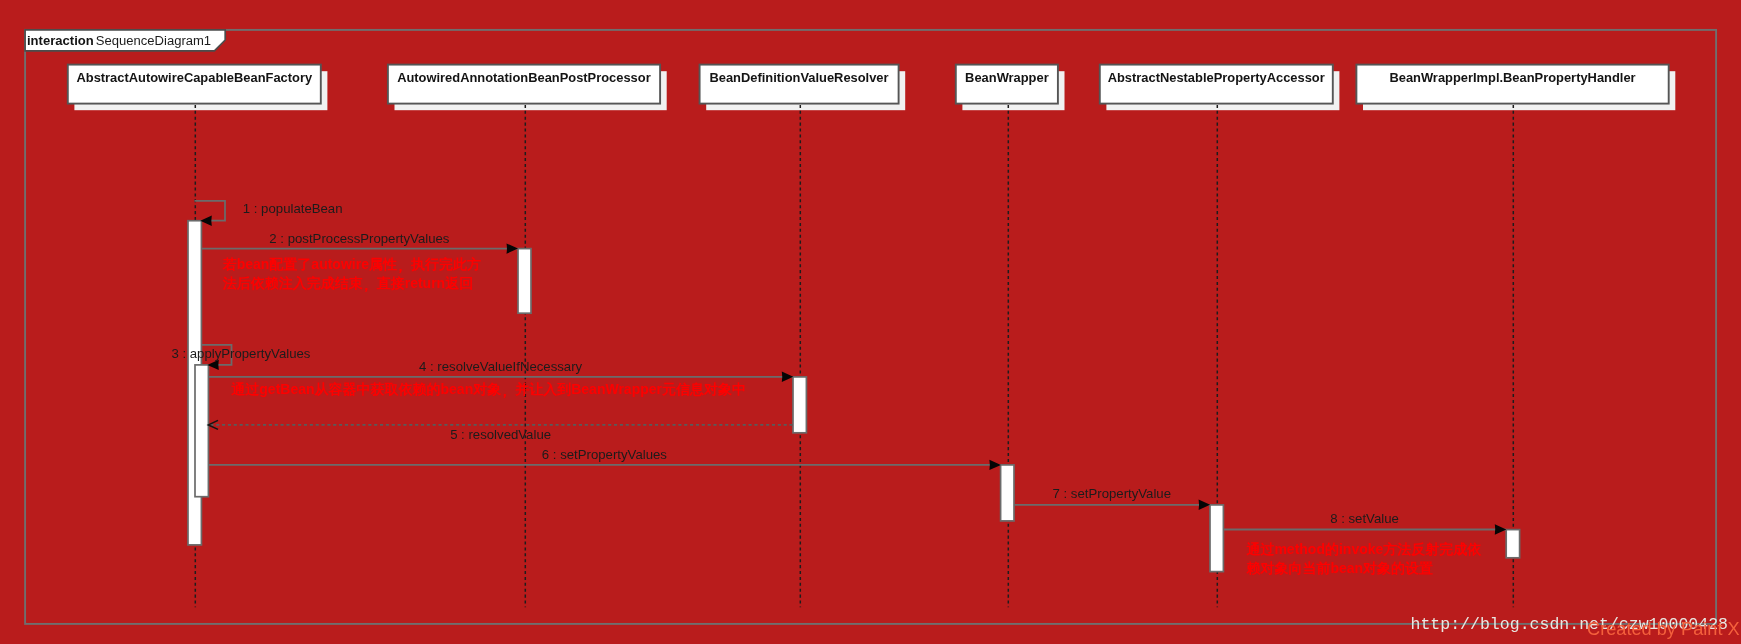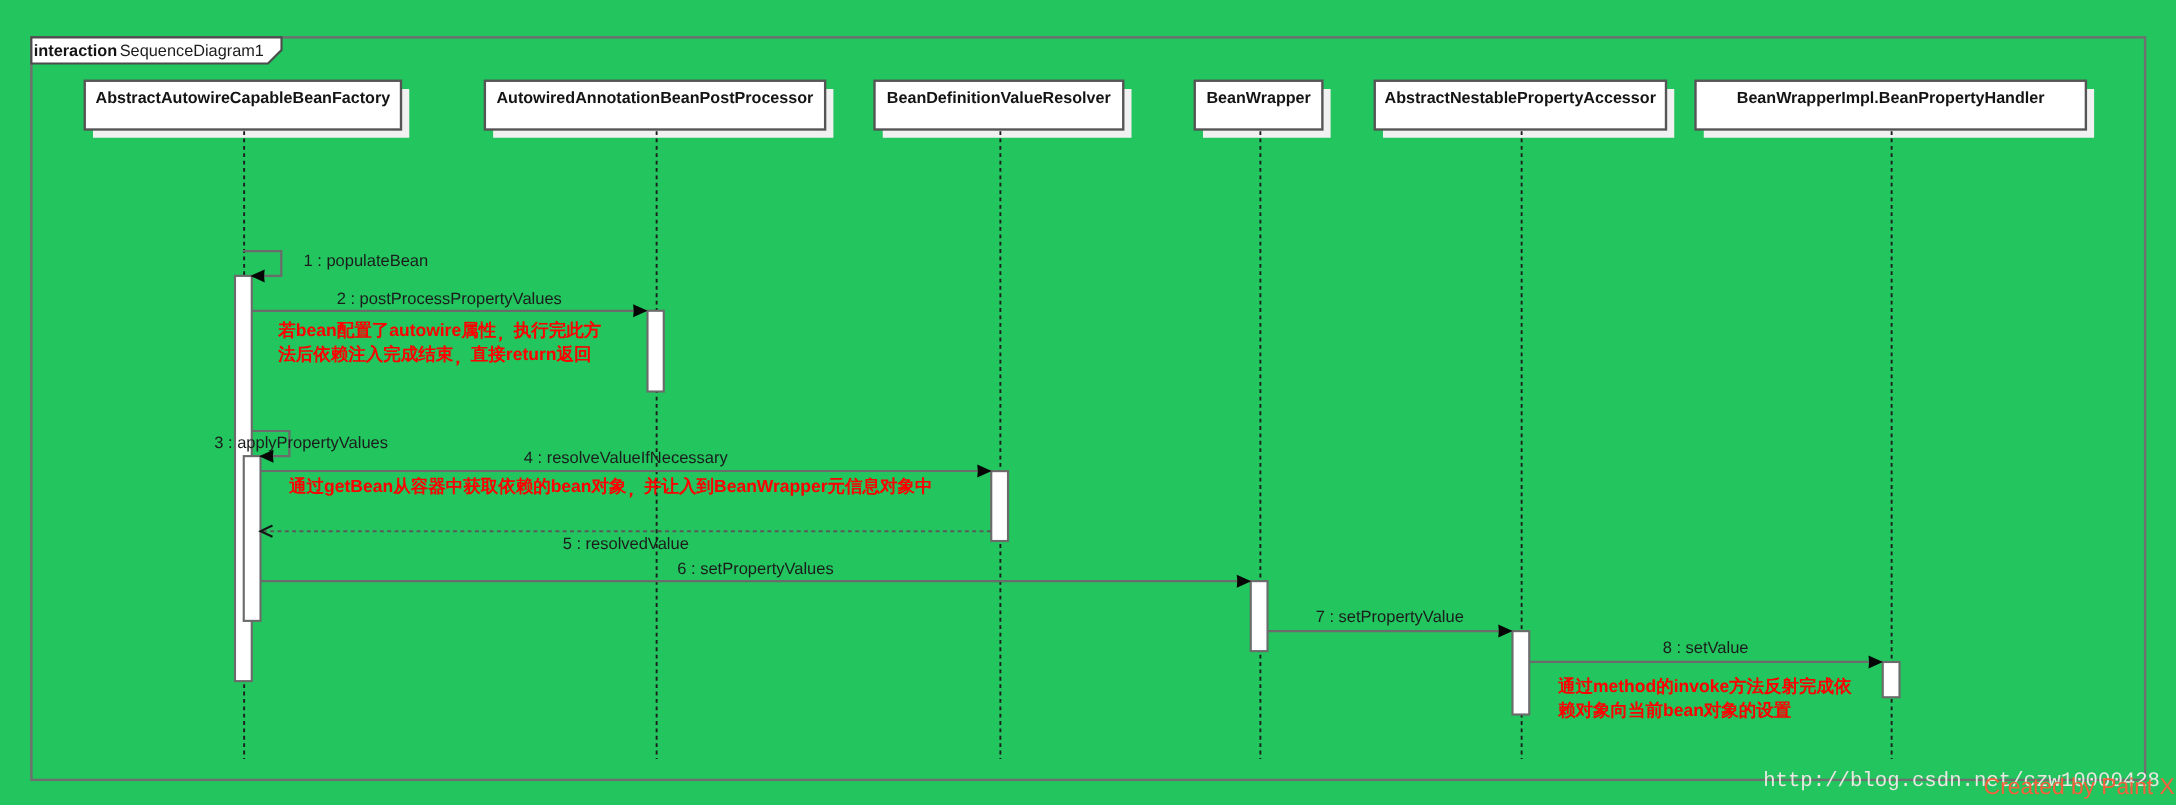--- a/index.html
+++ b/index.html
@@ -1,17 +1,17 @@
 <!DOCTYPE html>
 <html><head>
 <meta charset="utf-8">
 <title>SequenceDiagram1</title>
 <style>
   html,body{margin:0;padding:0;background:#ffffff;}
-  #page{position:relative;width:1741px;height:644px;background:#22c55e;overflow:hidden;
+  #page{position:relative;width:1741px;height:644px;background:#b91c1c;overflow:hidden;
         font-family:"Liberation Sans",sans-serif;}
   #canvas{position:absolute;left:0;top:0;}
   .lifeline{stroke:#1d1d1d;stroke-width:1.5;stroke-dasharray:3.05 2.85;fill:none;}
   .objbox{fill:#ffffff;stroke:#555555;stroke-width:1.9;}
   .objshadow{fill:#f1f1f1;stroke:none;}
   .framebox{fill:none;stroke:#6f6f6f;stroke-width:1.9;}
   .framehdr{fill:#ffffff;stroke:#4c4c4c;stroke-width:1.7;}
   .actbar{fill:#ffffff;stroke:#6b6b6b;stroke-width:1.7;}
   .mline{stroke:#6b6b6b;stroke-width:1.8;fill:none;}
   .mline-d{stroke:#5a5a5a;stroke-width:1.6;fill:none;stroke-dasharray:3.1 2.75;}

